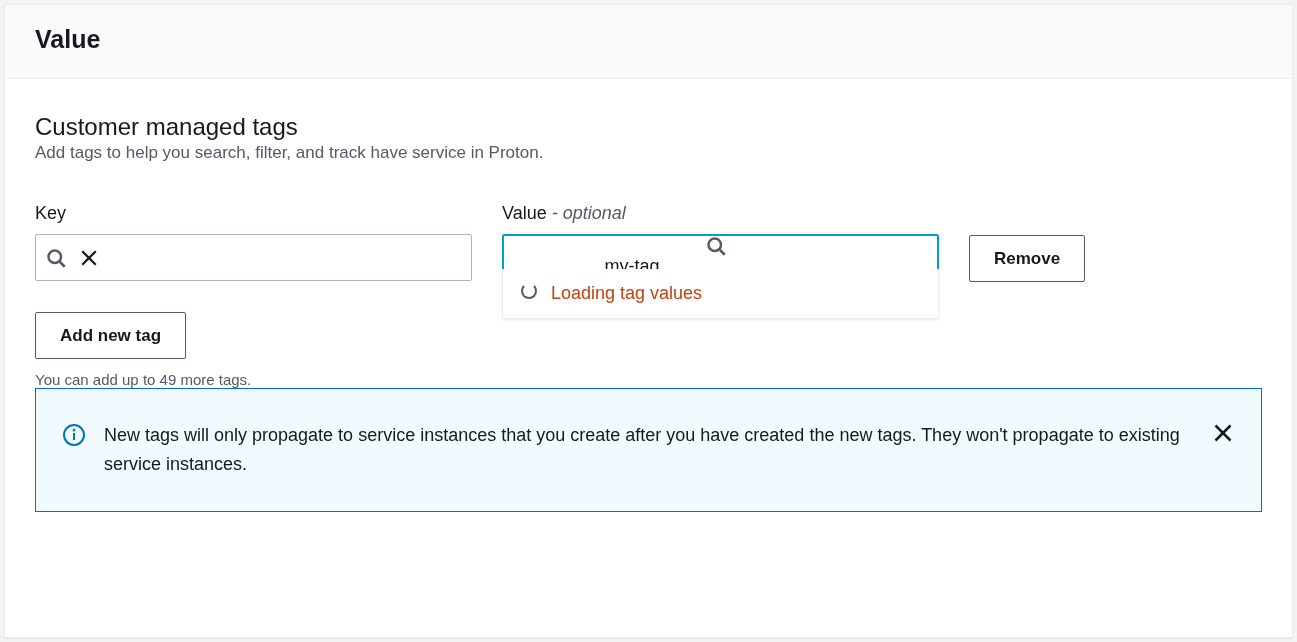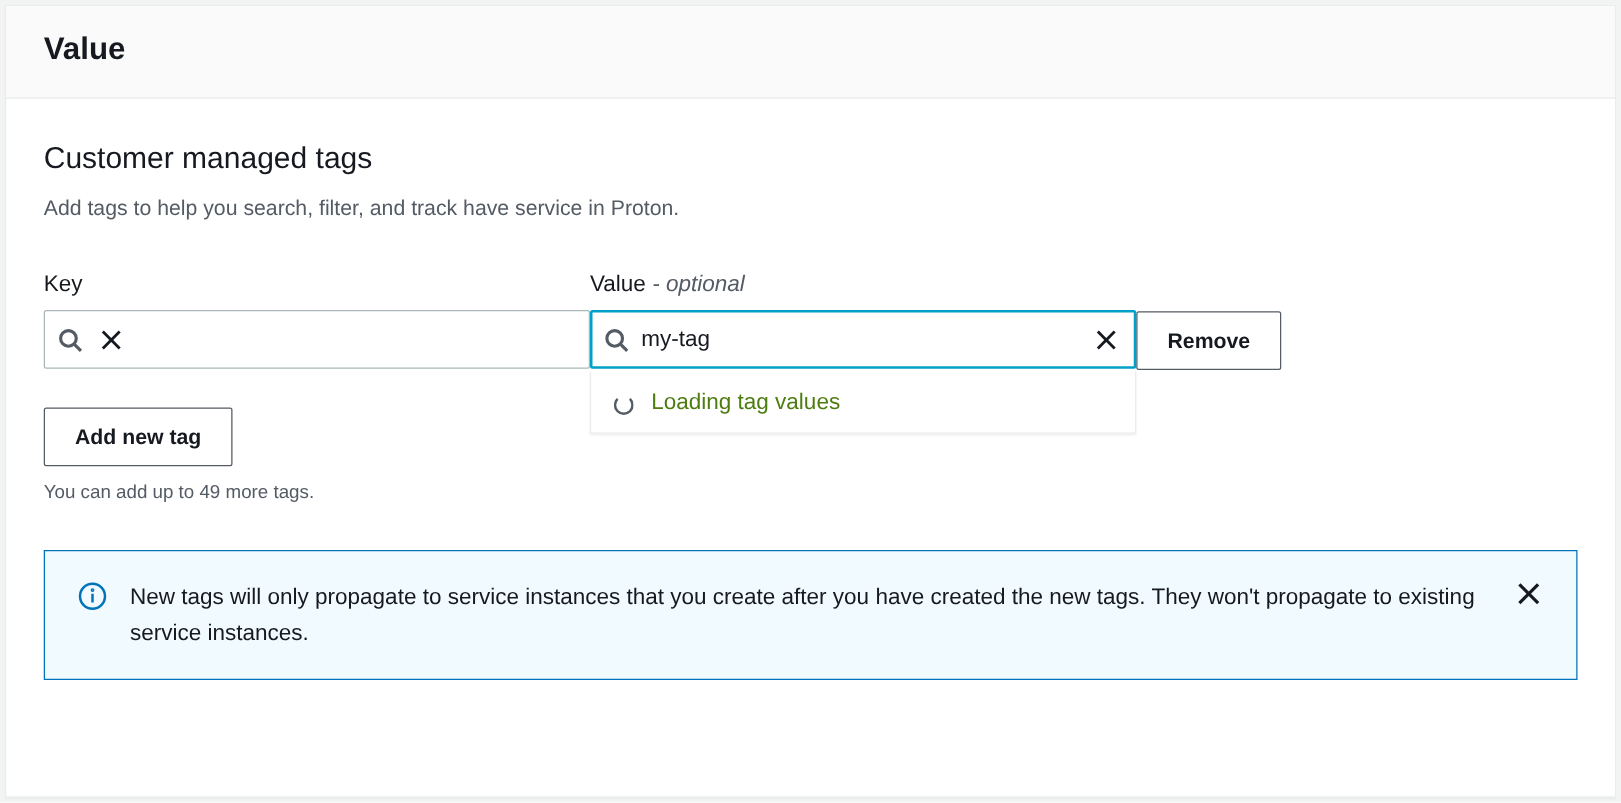--- a/index.html
+++ b/index.html
@@ -30,29 +30,30 @@
       font-weight: 700;
       color: #16191f;
     }
     .panel-body {
       padding: 34px 30px 30px 30px;
     }
     .section-heading {
       font-size: 24px;
       font-weight: 400;
       color: #16191f;
-      margin-bottom: 16px;
+      margin-bottom: 2px;
     }
     .section-desc {
       font-size: 17px;
       color: #545b64;
       margin-bottom: 40px;
     }
     .tag-row {
       display: flex;
+      gap: 30px;
       align-items: flex-start;
     }
     .field-col {
       display: flex;
       flex-direction: column;
       width: 437px;
       position: relative;
     }
     .field-label {
       font-size: 18px;
@@ -68,20 +69,21 @@
       align-items: center;
       border: 1px solid #aab7b8;
       border-radius: 2px;
       background: #fff;
       height: 47px;
       padding: 0 10px;
     }
     .input-wrap.focused {
       border: 2px solid #00a1c9;
       padding: 0 9px;
+      flex-direction: column;
     }
     .input-wrap svg.search {
       width: 20px;
       height: 20px;
       flex-shrink: 0;
       margin-right: 10px;
     }
     .input-wrap input {
       flex: 1;
       border: none;
@@ -98,33 +100,33 @@
       padding: 4px;
       display: flex;
       align-items: center;
     }
     .clear-btn svg {
       width: 18px;
       height: 18px;
     }
     .dropdown {
       position: absolute;
-      top: 80px;
+      top: 66px;
       left: 0;
       right: 0;
       background: #fff;
       border: 1px solid #eaeded;
       border-top: none;
       box-shadow: 0 1px 2px rgba(0,0,0,0.08);
       padding: 14px 18px;
       display: flex;
-      align-items: flex-end;
+      align-items: flex-start;
       gap: 14px;
       font-size: 18px;
-      color: #4d7c0f;
+      color: #c2410c;
     }
     .spinner {
       width: 16px;
       height: 16px;
       border: 2.5px solid #545b64;
       border-top-color: transparent;
       border-radius: 50%;
       display: inline-block;
     }
     .remove-col {
@@ -143,25 +145,24 @@
     }
     .add-row {
       margin-top: 30px;
     }
     .hint {
       font-size: 15px;
       color: #545b64;
       margin-top: 12px;
     }
     .info-alert {
-      margin-top: 38px;
       border: 1px solid #0073bb;
       background: #f1faff;
       border-radius: 0;
-      padding: 22px 26px;
+      padding: 32px 26px;
       display: flex;
       align-items: flex-start;
       gap: 18px;
     }
     .info-icon {
       width: 24px;
       height: 24px;
       flex-shrink: 0;
       margin-top: 2px;
     }

